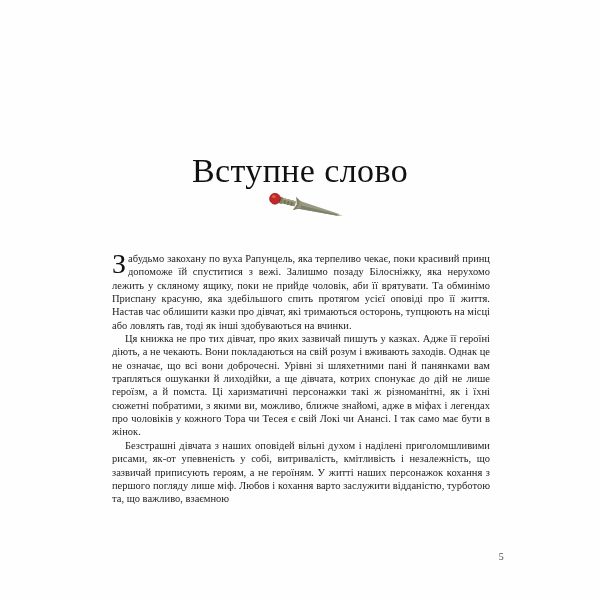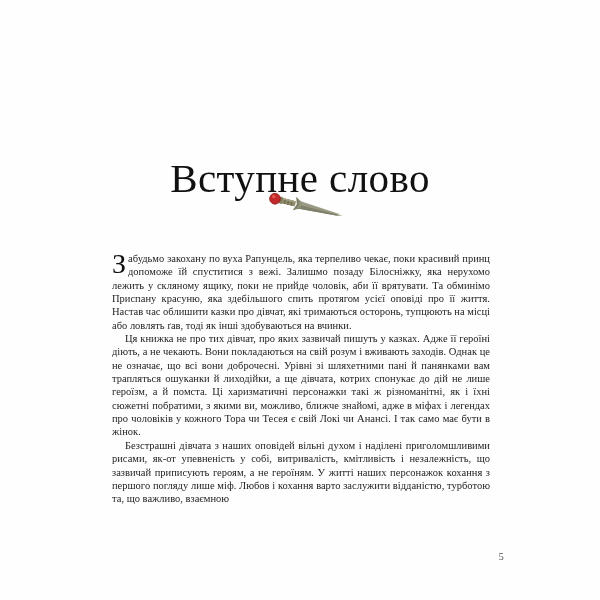--- a/index.html
+++ b/index.html
@@ -24,21 +24,21 @@
   }
 
   
   .chapter-title {
     position: absolute;
     left: 0;
     right: 0;
     top: 128px;
     text-align: center;
     font-family: "Liberation Serif", "DejaVu Serif", serif;
-    font-size: 41px;
+    font-size: 34px;
     font-weight: 400;
     letter-spacing: 0.4px;
     color: #111111;
     line-height: 1.15;
   }
 
   
   .ornament-wrap {
     position: absolute;
     left: 0;

